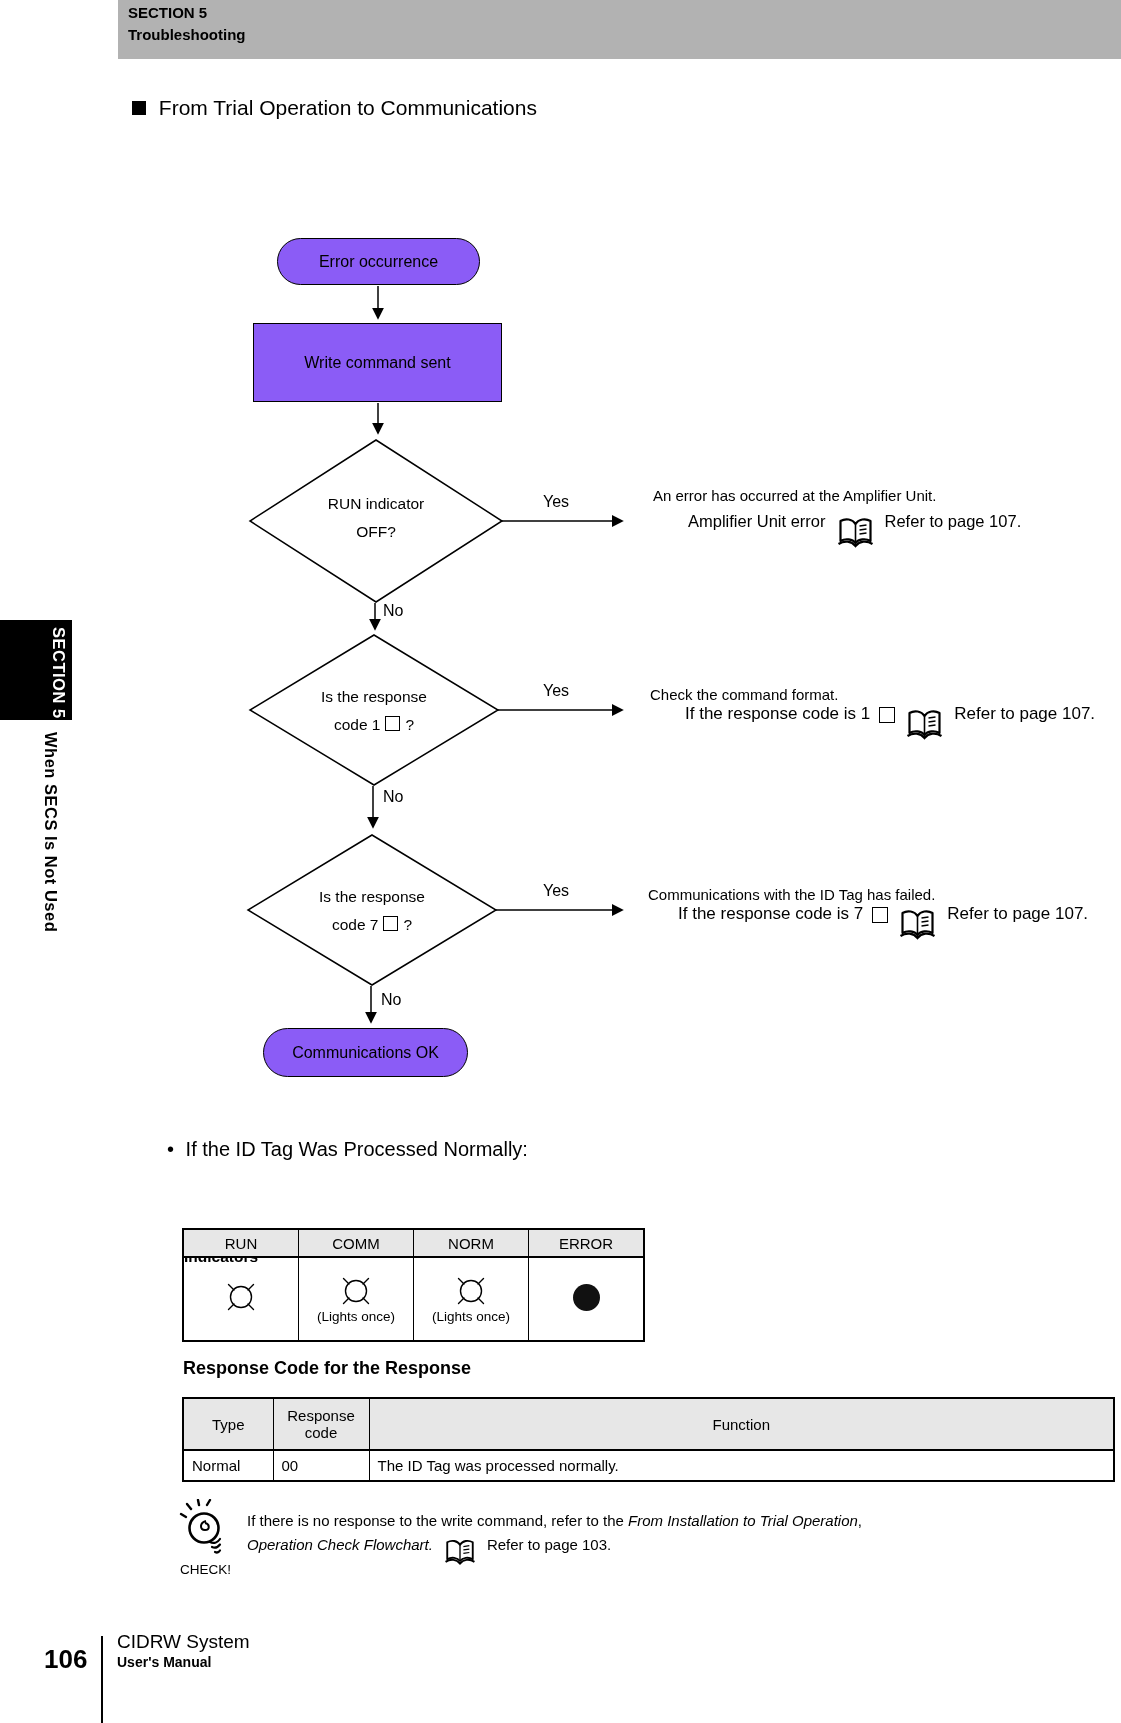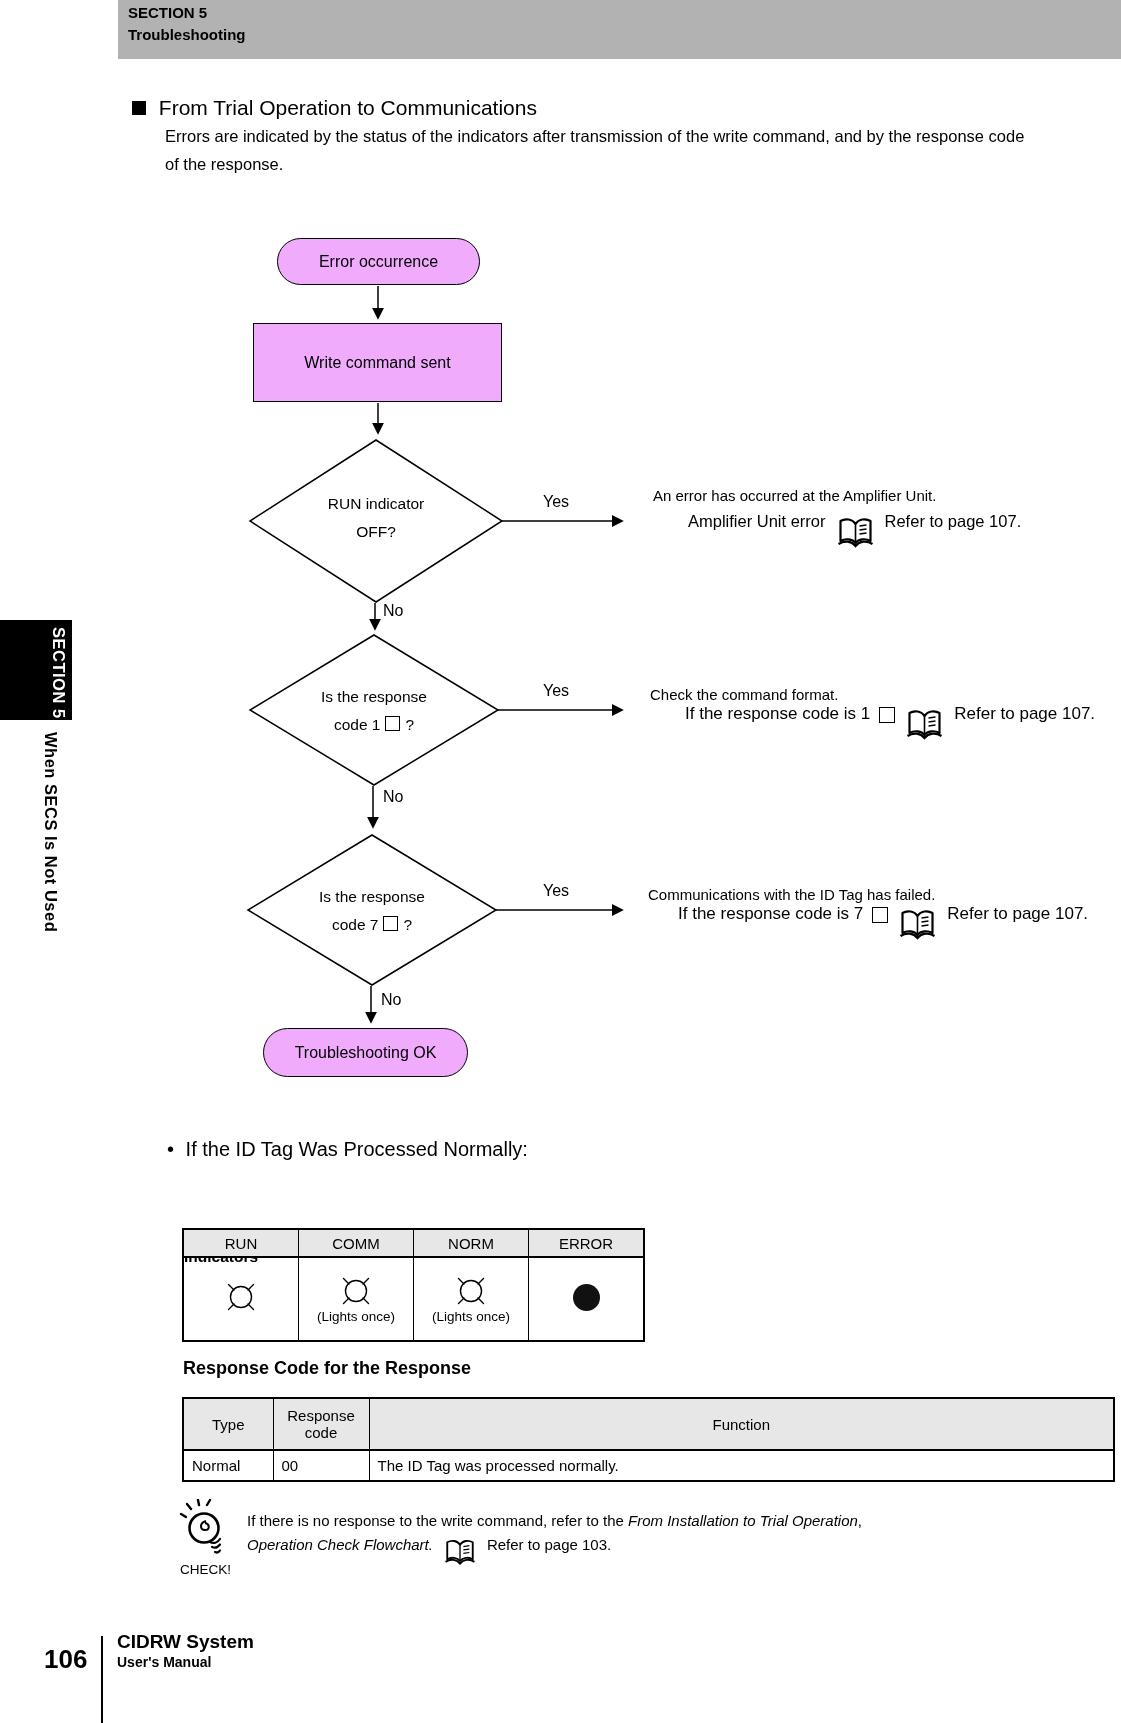--- a/index.html
+++ b/index.html
@@ -16,21 +16,21 @@
   .vtext{writing-mode:vertical-rl;}
   .side-black{position:absolute;left:0;top:620px;width:72px;height:100px;background:#000;}
   .side-black .vtext{position:absolute;right:4px;top:7px;color:#fff;font-weight:bold;font-size:16.5px;letter-spacing:0.5px;}
   .side-label{position:absolute;left:41px;top:732px;font-weight:bold;font-size:16.5px;letter-spacing:0.5px;}
   
   .main-heading{position:absolute;left:132px;top:96px;font-size:21px;}
   .blk-sq{display:inline-block;width:14px;height:14px;background:#000;margin-right:7px;}
   .intro{position:absolute;left:165px;top:122px;width:870px;font-size:16.5px;line-height:28px;}
   
   .flow-svg{position:absolute;left:0;top:0;pointer-events:none;}
-  .shape{position:absolute;border:1.5px solid #000;background:#f0abfc;display:flex;align-items:center;justify-content:center;font-size:16px;box-sizing:border-box;}
+  .shape{position:absolute;border:1.5px solid #000;background:#8b5cf6;display:flex;align-items:center;justify-content:center;font-size:16px;box-sizing:border-box;}
   .pill{border-radius:26px;}
   .dtext{position:absolute;text-align:center;font-size:15.5px;line-height:28px;}
   .flabel{position:absolute;font-size:16px;}
   .note1{position:absolute;font-size:15px;white-space:nowrap;}
   .note2{position:absolute;display:flex;align-items:flex-start;column-gap:9px;font-size:17px;white-space:nowrap;}
   .sq{display:inline-block;width:13px;height:13px;border:1.5px solid #000;margin:0 5px;vertical-align:-1px;}
   .sq2{display:inline-block;width:14px;height:14px;border:1.5px solid #000;margin-top:3px;}
   .book{width:41px;height:34px;margin-top:4px;flex:0 0 auto;}
   
   .bullet-head{position:absolute;left:167px;top:1138px;font-size:20px;}
@@ -51,21 +51,21 @@
   
   .bulb{position:absolute;left:179px;top:1499px;width:48px;height:64px;}
   .check-label{position:absolute;left:180px;top:1562px;font-size:13.5px;}
   .chk1{position:absolute;left:247px;top:1512px;font-size:15px;white-space:nowrap;}
   .chk2{position:absolute;left:247px;top:1536px;font-size:15px;display:flex;align-items:flex-start;column-gap:10px;white-space:nowrap;}
   .chk2 .book{width:34px;height:29px;margin-top:2px;}
   .i{font-style:italic;}
   
   .pgnum{position:absolute;left:44px;top:1644px;font-size:26px;font-weight:bold;}
   .foot-line{position:absolute;left:101px;top:1636px;width:2px;height:87px;background:#000;}
-  .foot-prod{position:absolute;left:117px;top:1631px;font-size:19px;font-weight:bold;}
+  .foot-prod{position:absolute;left:117px;top:1631px;font-size:19px;font-weight:normal;}
   .foot-doc{position:absolute;left:117px;top:1654px;font-size:14px;font-weight:bold;}
 </style>
 </head>
 <body>
 
 <div class="page">
 
   <div class="header-bar">
     <div class="hb1">SECTION 5</div>
     <div class="hb2">Troubleshooting</div>
@@ -73,21 +73,20 @@
 
   <div class="side-black">
     <span class="vtext">SECTION 5</span>
   </div>
   <div class="side-label vtext">When SECS Is Not Used</div>
 
   <div class="main-heading">
     <span class="blk-sq"></span>
     <span>From Trial Operation to Communications</span>
   </div>
-  <div class="intro">Errors are indicated by the status of the indicators after transmission of the write command, and by the response code of the response.</div>
 
   <svg class="flow-svg" width="1121" height="1110" viewBox="0 0 1121 1110">
     <defs>
       <marker id="arr" viewBox="0 0 10 10" refX="8.5" refY="5" markerWidth="8" markerHeight="8" orient="auto-start-reverse">
         <path d="M0 0 L10 5 L0 10 z" fill="#000"></path>
       </marker>
     </defs>
     <g stroke="#000" stroke-width="1.5" fill="none">
       <line x1="378" y1="286" x2="378" y2="318" marker-end="url(#arr)"></line>
       <line x1="378" y1="403" x2="378" y2="433" marker-end="url(#arr)"></line>
@@ -105,21 +104,21 @@
     </g>
   </svg>
 
   <div class="shape pill" style="left:277px;top:238px;width:203px;height:47px;">
     <span>Error occurrence</span>
   </div>
   <div class="shape" style="left:253px;top:323px;width:249px;height:79px;">
     <span>Write command sent</span>
   </div>
   <div class="shape pill" style="left:263px;top:1028px;width:205px;height:49px;">
-    <span>Troubleshooting OK</span>
+    <span>Communications OK</span>
   </div>
 
   <div class="dtext" style="left:276px;top:490px;width:200px;">
     <div>RUN indicator</div>
     <div>OFF?</div>
   </div>
   <div class="dtext" style="left:274px;top:683px;width:200px;">
     <div>Is the response</div>
     <div>
       <span>code 1</span><span class="sq"></span><span>?</span>

